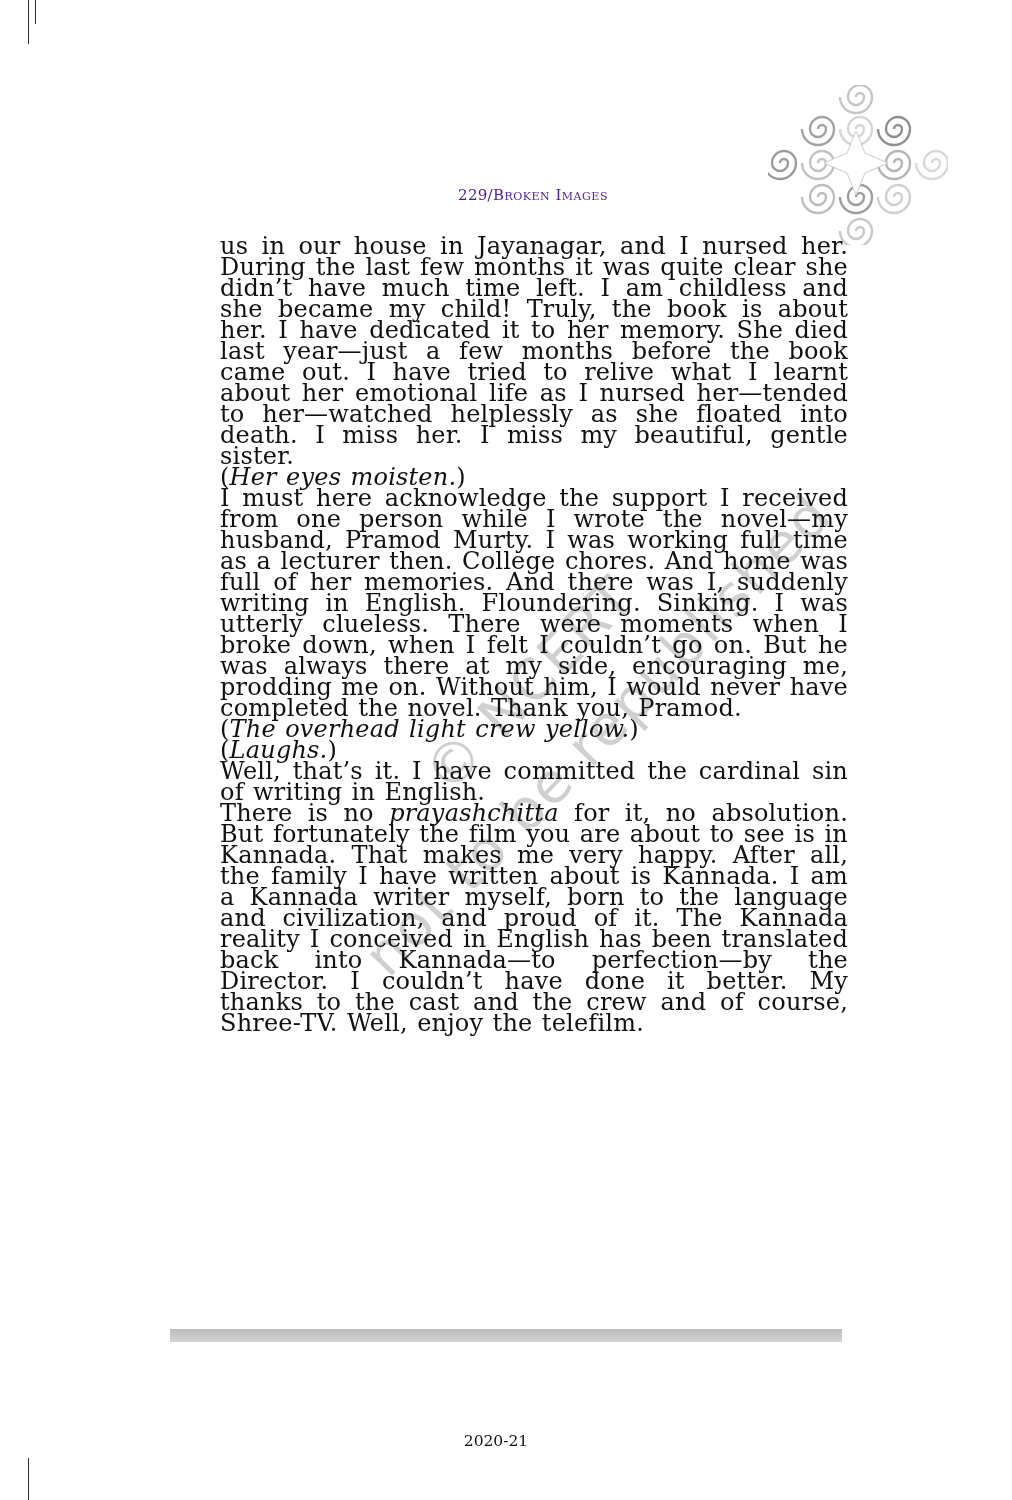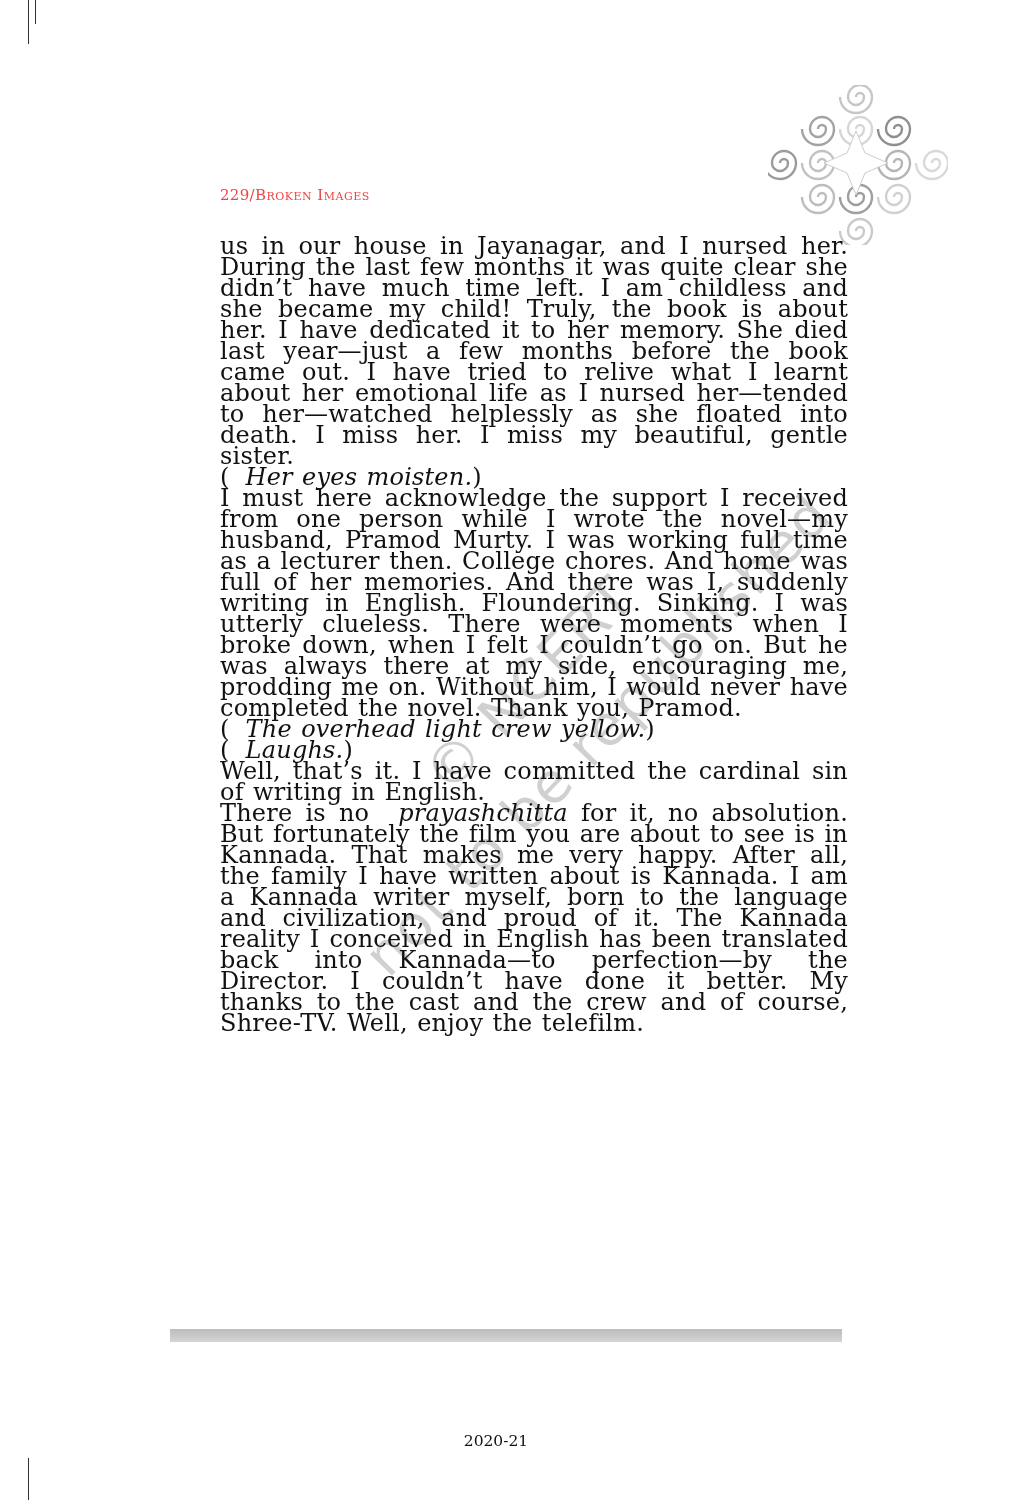--- a/index.html
+++ b/index.html
@@ -12,21 +12,21 @@
     color:#111111;
   }
   
   .crop{position:absolute;width:1px;background:#2f2f2f;}
   .crop.tl1{left:28px;top:0;height:44px;}
   .crop.tl2{left:35px;top:0;height:24px;}
   .crop.bl1{left:28px;top:1458px;height:42px;}
   
   .header{
     position:absolute;left:220px;top:186px;width:626px;
-    text-align:left;font-size:15px;letter-spacing:.3px;color:#ef4444;
+    text-align:center;font-size:15px;letter-spacing:.3px;color:#4c1d95;
   }
   .header .smallcaps{font-variant:small-caps;letter-spacing:.5px;}
   
   .ornament{position:absolute;left:768px;top:85px;}
   
   .watermark{
     position:absolute;left:250px;top:630px;width:620px;
     transform:rotate(-46deg);
     text-align:center;
     font-family:"DejaVu Sans", sans-serif;
@@ -37,21 +37,21 @@
   }
   
   .text-block{
     position:absolute;left:220px;top:236px;width:628px;
     font-size:24px;line-height:21px;
     letter-spacing:.2px;word-spacing:1.5px;
     z-index:2;
   }
   .para{margin:0;text-align:justify;}
   .para.stage{text-align:left;}
-  .para i{letter-spacing:.2px;margin-left:16px;}
+  .para i{letter-spacing:.2px;}
   
   .divider-bar{
     position:absolute;left:170px;top:1329px;width:672px;height:13px;
     background:linear-gradient(#bcbcbc,#d4d4d4);
     z-index:2;
   }
   
   .footer{
     position:absolute;left:0;top:1432px;width:992px;
     text-align:center;font-size:15.5px;color:#111;

